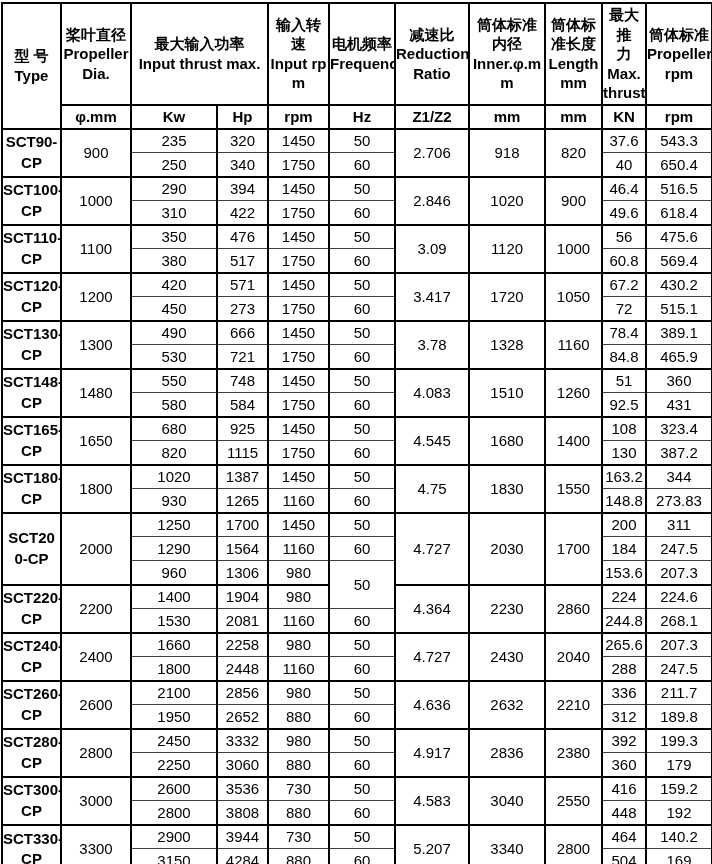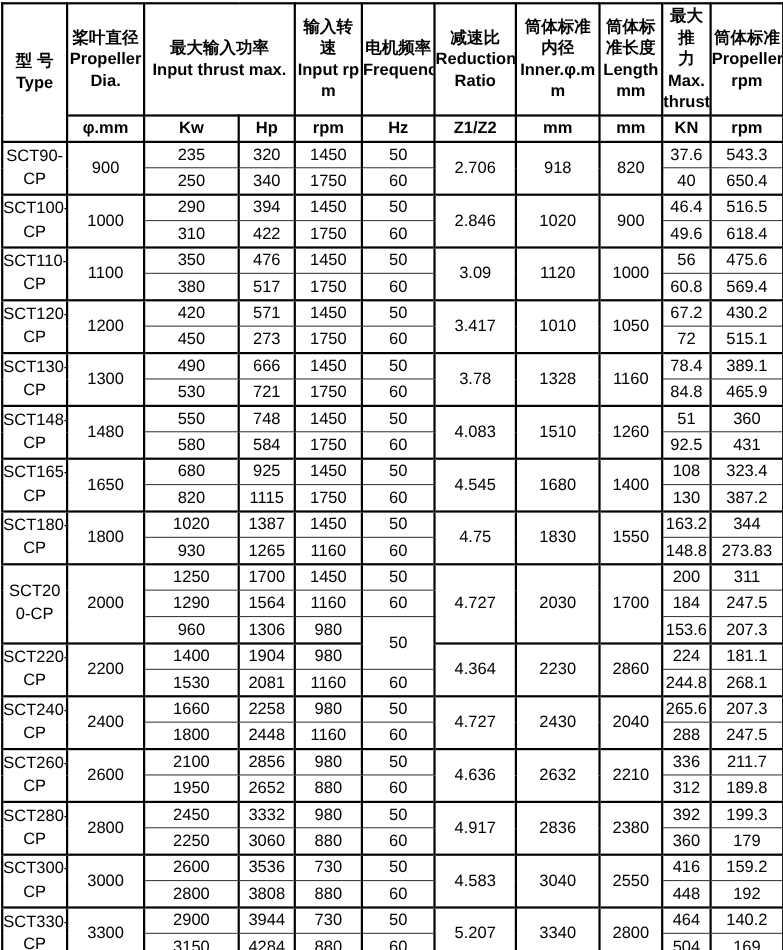--- a/index.html
+++ b/index.html
@@ -47,21 +47,21 @@
     height: 24px;
     line-height: 1.15;
     padding: 0;
     overflow: hidden;
     color: #000000;
   }
   tbody tr:last-child td { border-bottom: 2px solid #000000; }
   
   td.inner-top { border-top: 1px solid #404040; }
   td.model {
-    font-weight: 400;
+    font-weight: 700;
     white-space: pre-line;
     line-height: 1.35;
   }
 </style>
 </head>
 <body>
 
 <div class="page">
   <table class="spec">
     <colgroup>
@@ -192,21 +192,21 @@
         </tr>
         <tr>
           <td rowspan="2" class="model">SCT120-
 CP</td>
           <td rowspan="2">1200</td>
           <td>420</td>
           <td>571</td>
           <td>1450</td>
           <td>50</td>
           <td rowspan="2">3.417</td>
-          <td rowspan="2">1010</td>
+          <td rowspan="2">1720</td>
           <td rowspan="2">1050</td>
           <td>67.2</td>
           <td>430.2</td>
         </tr>
         <tr>
           <td class="inner-top">450</td>
           <td class="inner-top">273</td>
           <td class="inner-top">1750</td>
           <td class="inner-top">60</td>
           <td class="inner-top">72</td>
@@ -334,21 +334,21 @@
           <td rowspan="2" class="model">SCT220-
 CP</td>
           <td rowspan="2">2200</td>
           <td>1400</td>
           <td>1904</td>
           <td>980</td>
           <td rowspan="2">4.364</td>
           <td rowspan="2">2230</td>
           <td rowspan="2">2860</td>
           <td>224</td>
-          <td>181.1</td>
+          <td>224.6</td>
         </tr>
         <tr>
           <td class="inner-top">1530</td>
           <td class="inner-top">2081</td>
           <td class="inner-top">1160</td>
           <td class="inner-top">60</td>
           <td class="inner-top">244.8</td>
           <td class="inner-top">268.1</td>
         </tr>
         <tr>

